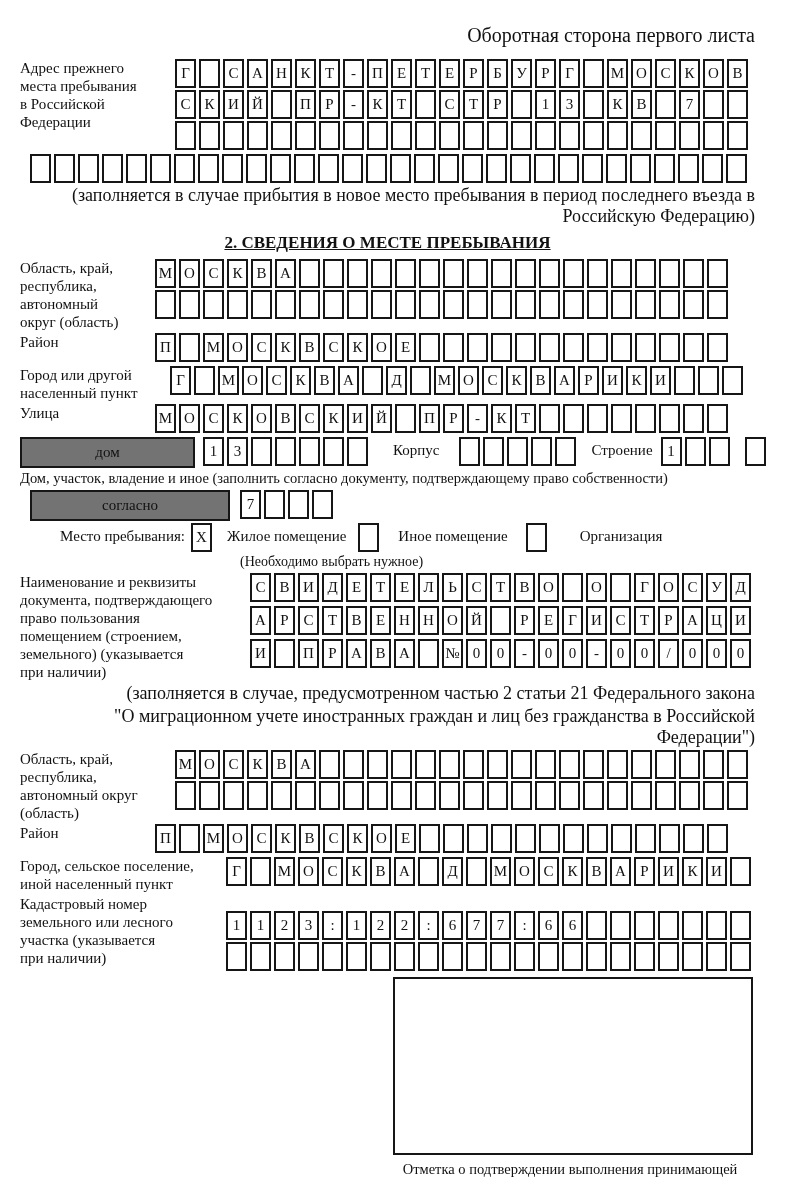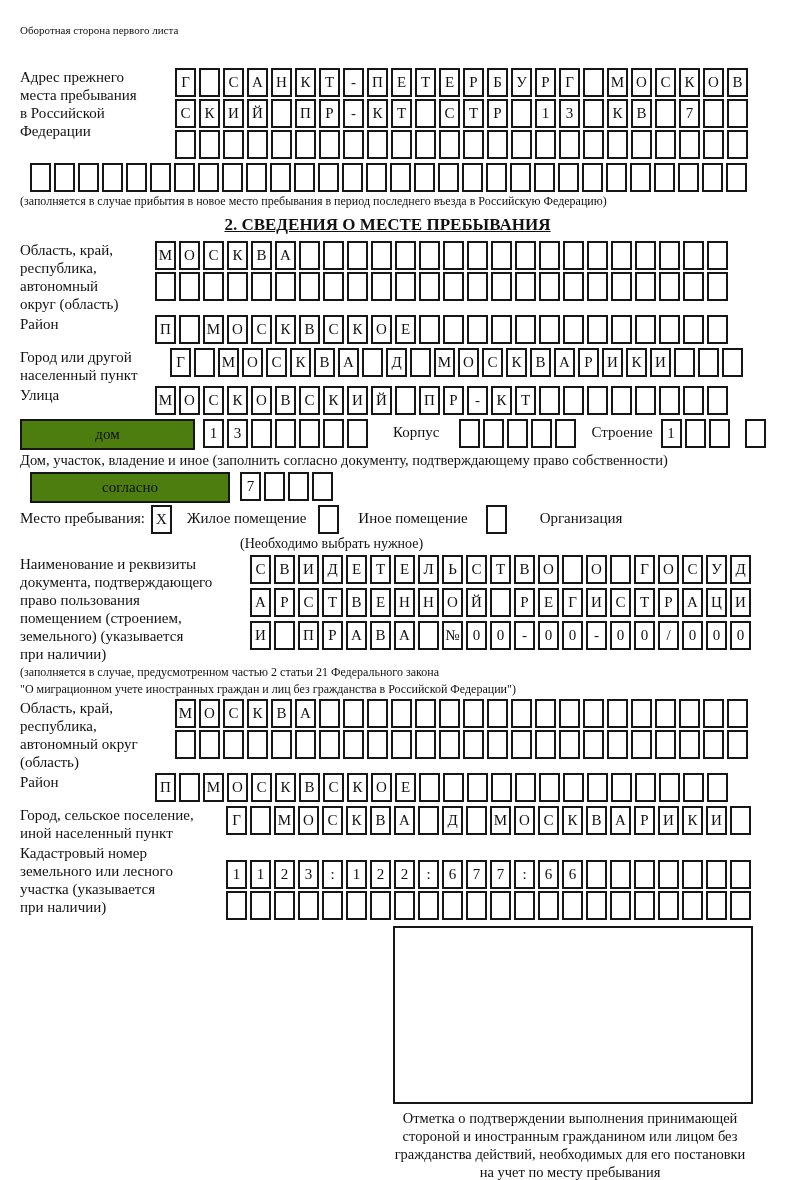--- a/index.html
+++ b/index.html
@@ -2,48 +2,48 @@
 <html><head>
 <meta charset="utf-8">
 <style>
   html,body{margin:0;padding:0;background:#fff;}
   body{
     width:800px;height:1180px;overflow:hidden;
     font-family:"Liberation Serif","DejaVu Serif",serif;
     color:#111;
   }
   .page{position:relative;width:800px;height:1180px;padding:0 45px 0 20px;box-sizing:border-box;}
-  .hdr-note{margin-top:24px;font-size:11px;}
+  .hdr-note{margin-top:24px;text-align:right;font-size:20px;}
   
   .frow{display:flex;align-items:flex-start;margin-bottom:2px;}
   .rlabel{white-space:pre-line;font-size:15px;line-height:18px;flex-shrink:0;}
   .rows-col{display:flex;flex-direction:column;}
   .boxrow{display:flex;margin-bottom:2px;}
   .cbox{
     width:17px;height:25px;border:2px solid #161616;margin-right:3px;
     display:flex;align-items:center;justify-content:center;
     font-size:15px;line-height:25px;flex-shrink:0;background:#fff;
   }
-  .bigbox{height:27px;border:2px solid #161616;display:flex;align-items:center;justify-content:center;font-size:15px;flex-shrink:0;background:#4d7c0f;}
-  .note-center{text-align:left;font-size:12px;margin:2px 0 2px 0;}
+  .bigbox{height:27px;border:2px solid #161616;display:flex;align-items:center;justify-content:center;font-size:15px;flex-shrink:0;background:#737373;}
+  .note-center{text-align:right;font-size:18px;margin:2px 0 2px 0;}
   .note-left{font-size:14.5px;margin:1px 0 3px 0;}
   .sec-title{text-align:center;font-weight:bold;font-size:17px;margin:6px 0 6px 0;text-decoration:underline;}
-  .inline-lbl{font-size:15px;line-height:27px;white-space:nowrap;flex-shrink:0;}
+  .inline-lbl{font-size:15px;line-height:27px;white-space:nowrap;flex-shrink:0;margin-left:40px;}
   .stamp-box{border:2px solid #161616;width:356px;height:174px;margin-left:373px;margin-top:4px;background:#fff;}
   .stamp-note{width:440px;margin-left:330px;text-align:center;font-size:14.5px;line-height:18px;white-space:pre-line;margin-top:5px;}
   .mt2{margin-top:2px;} .mt6{margin-top:6px;}
 </style>
 </head>
 <body>
 
 <div class="page">
 
   <div class="hdr-note">Оборотная сторона первого листа</div>
 
-  <div class="frow mt6" style="margin-top:32px;">
+  <div class="frow mt6" style="margin-top:12px;">
     <div class="rlabel" style="width:155px;">Адрес прежнего
 места пребывания
 в Российской
 Федерации</div>
     <div class="rows-col">
       <div class="boxrow">
           <span class="cbox">Г</span>
           <span class="cbox"></span>
           <span class="cbox">С</span>
           <span class="cbox">А</span>

